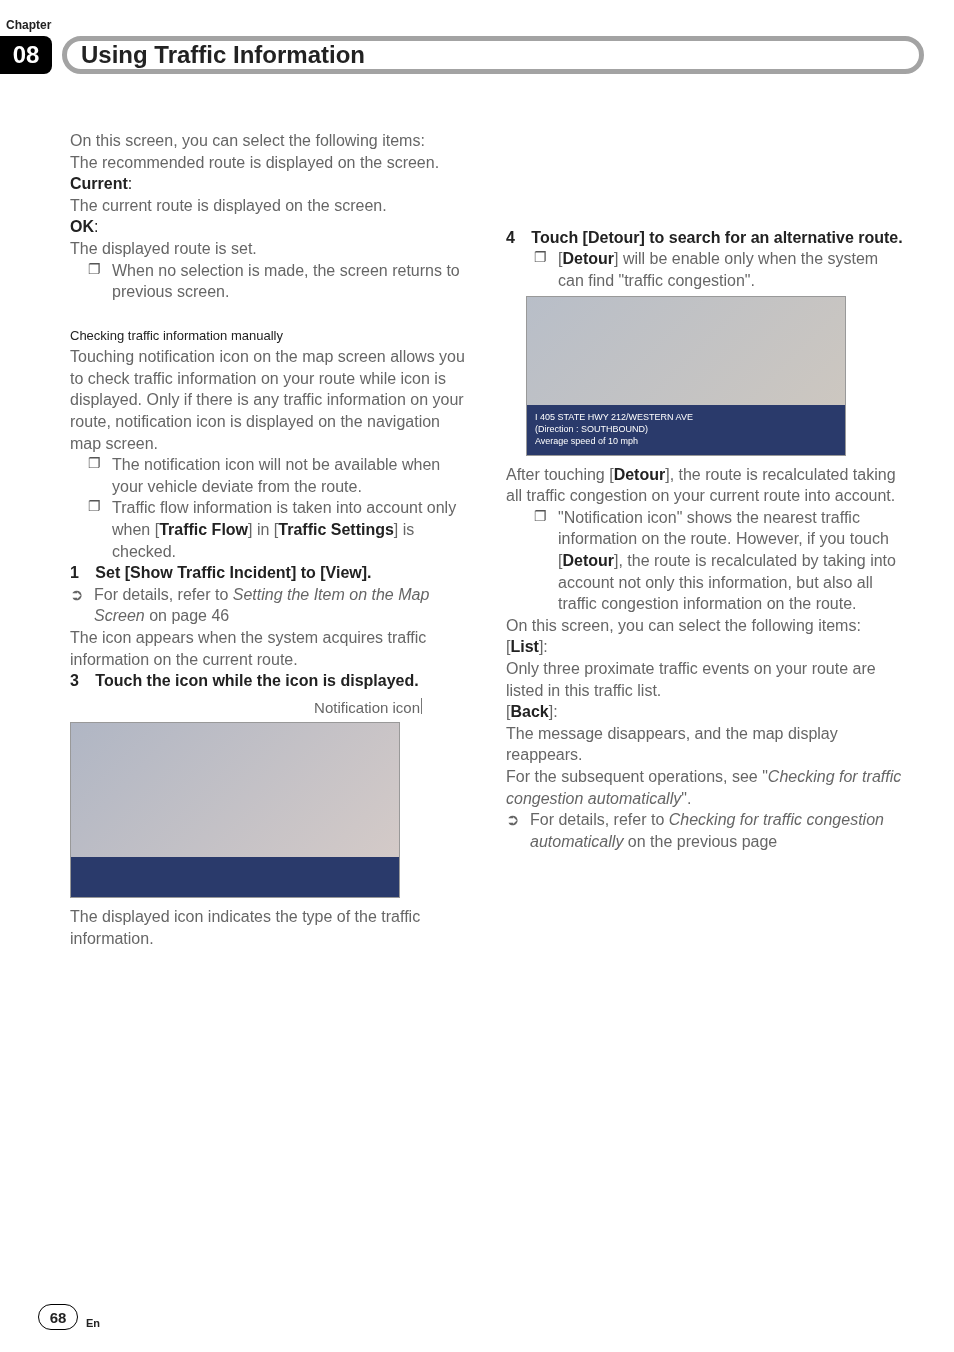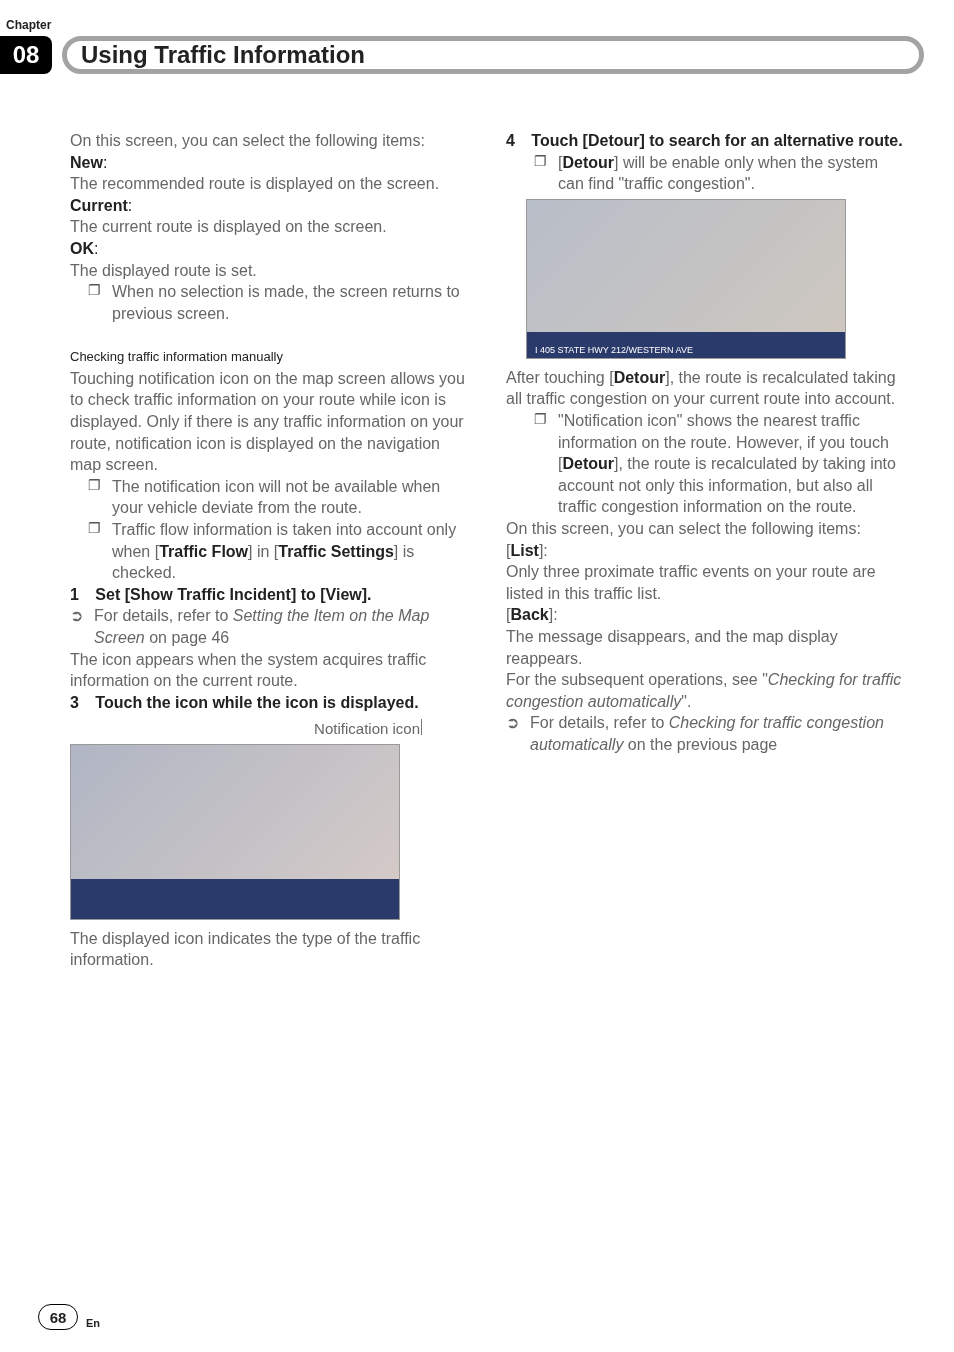--- a/index.html
+++ b/index.html
@@ -44,20 +44,21 @@
     font-size: 24px;
     font-weight: bold;
   }
   .columns {
     position: absolute;
     top: 130px;
     left: 70px;
     right: 48px;
     display: flex;
     gap: 36px;
+    align-items: center;
   }
   .col { flex: 1; font-size: 16px; line-height: 1.35; }
   .col p { margin: 0; }
   .bold { font-weight: bold; }
   .italic { font-style: italic; }
   .gray { color: #666; }
   .h2 {
     font-size: 13px;
     font-weight: normal;
     margin-top: 24px;
@@ -118,24 +119,24 @@
     background: linear-gradient(135deg,#b8bec8,#cfc8bf);
     border: 1px solid #999;
     margin: 4px 0 8px 20px;
     position: relative;
     overflow: hidden;
   }
   .img-placeholder2 .banner {
     position: absolute;
     bottom: 0; left: 0; right: 0;
     background: #2a3a6b;
-    height: 26px;
+    height: 50px;
     color:#fff;
     font-size:9px;
-    padding:12px 8px;
+    padding:6px 8px;
   }
   .page-footer {
     position: absolute;
     bottom: 22px;
     left: 38px;
     display: flex;
     align-items: center;
     gap: 8px;
   }
   .page-num {
@@ -170,21 +171,20 @@
 <div class="chapter-badge">08</div>
 <div class="chapter-title-wrap">
   <span class="chapter-title">Using Traffic Information</span>
 </div>
 
 <div class="columns">
 
   <div class="col">
     <p class="gray">On this screen, you can select the following items:</p>
 
-    <p><span class="bold">New</span><span>:</span></p>
     <p class="gray">The recommended route is displayed on the screen.</p>
 
     <p><span class="bold">Current</span><span>:</span></p>
     <p class="gray">The current route is displayed on the screen.</p>
 
     <p><span class="bold">OK</span><span>:</span></p>
     <p class="gray">The displayed route is set.</p>
 
     <div class="bullet-row">
       <span class="mk">❐</span>

